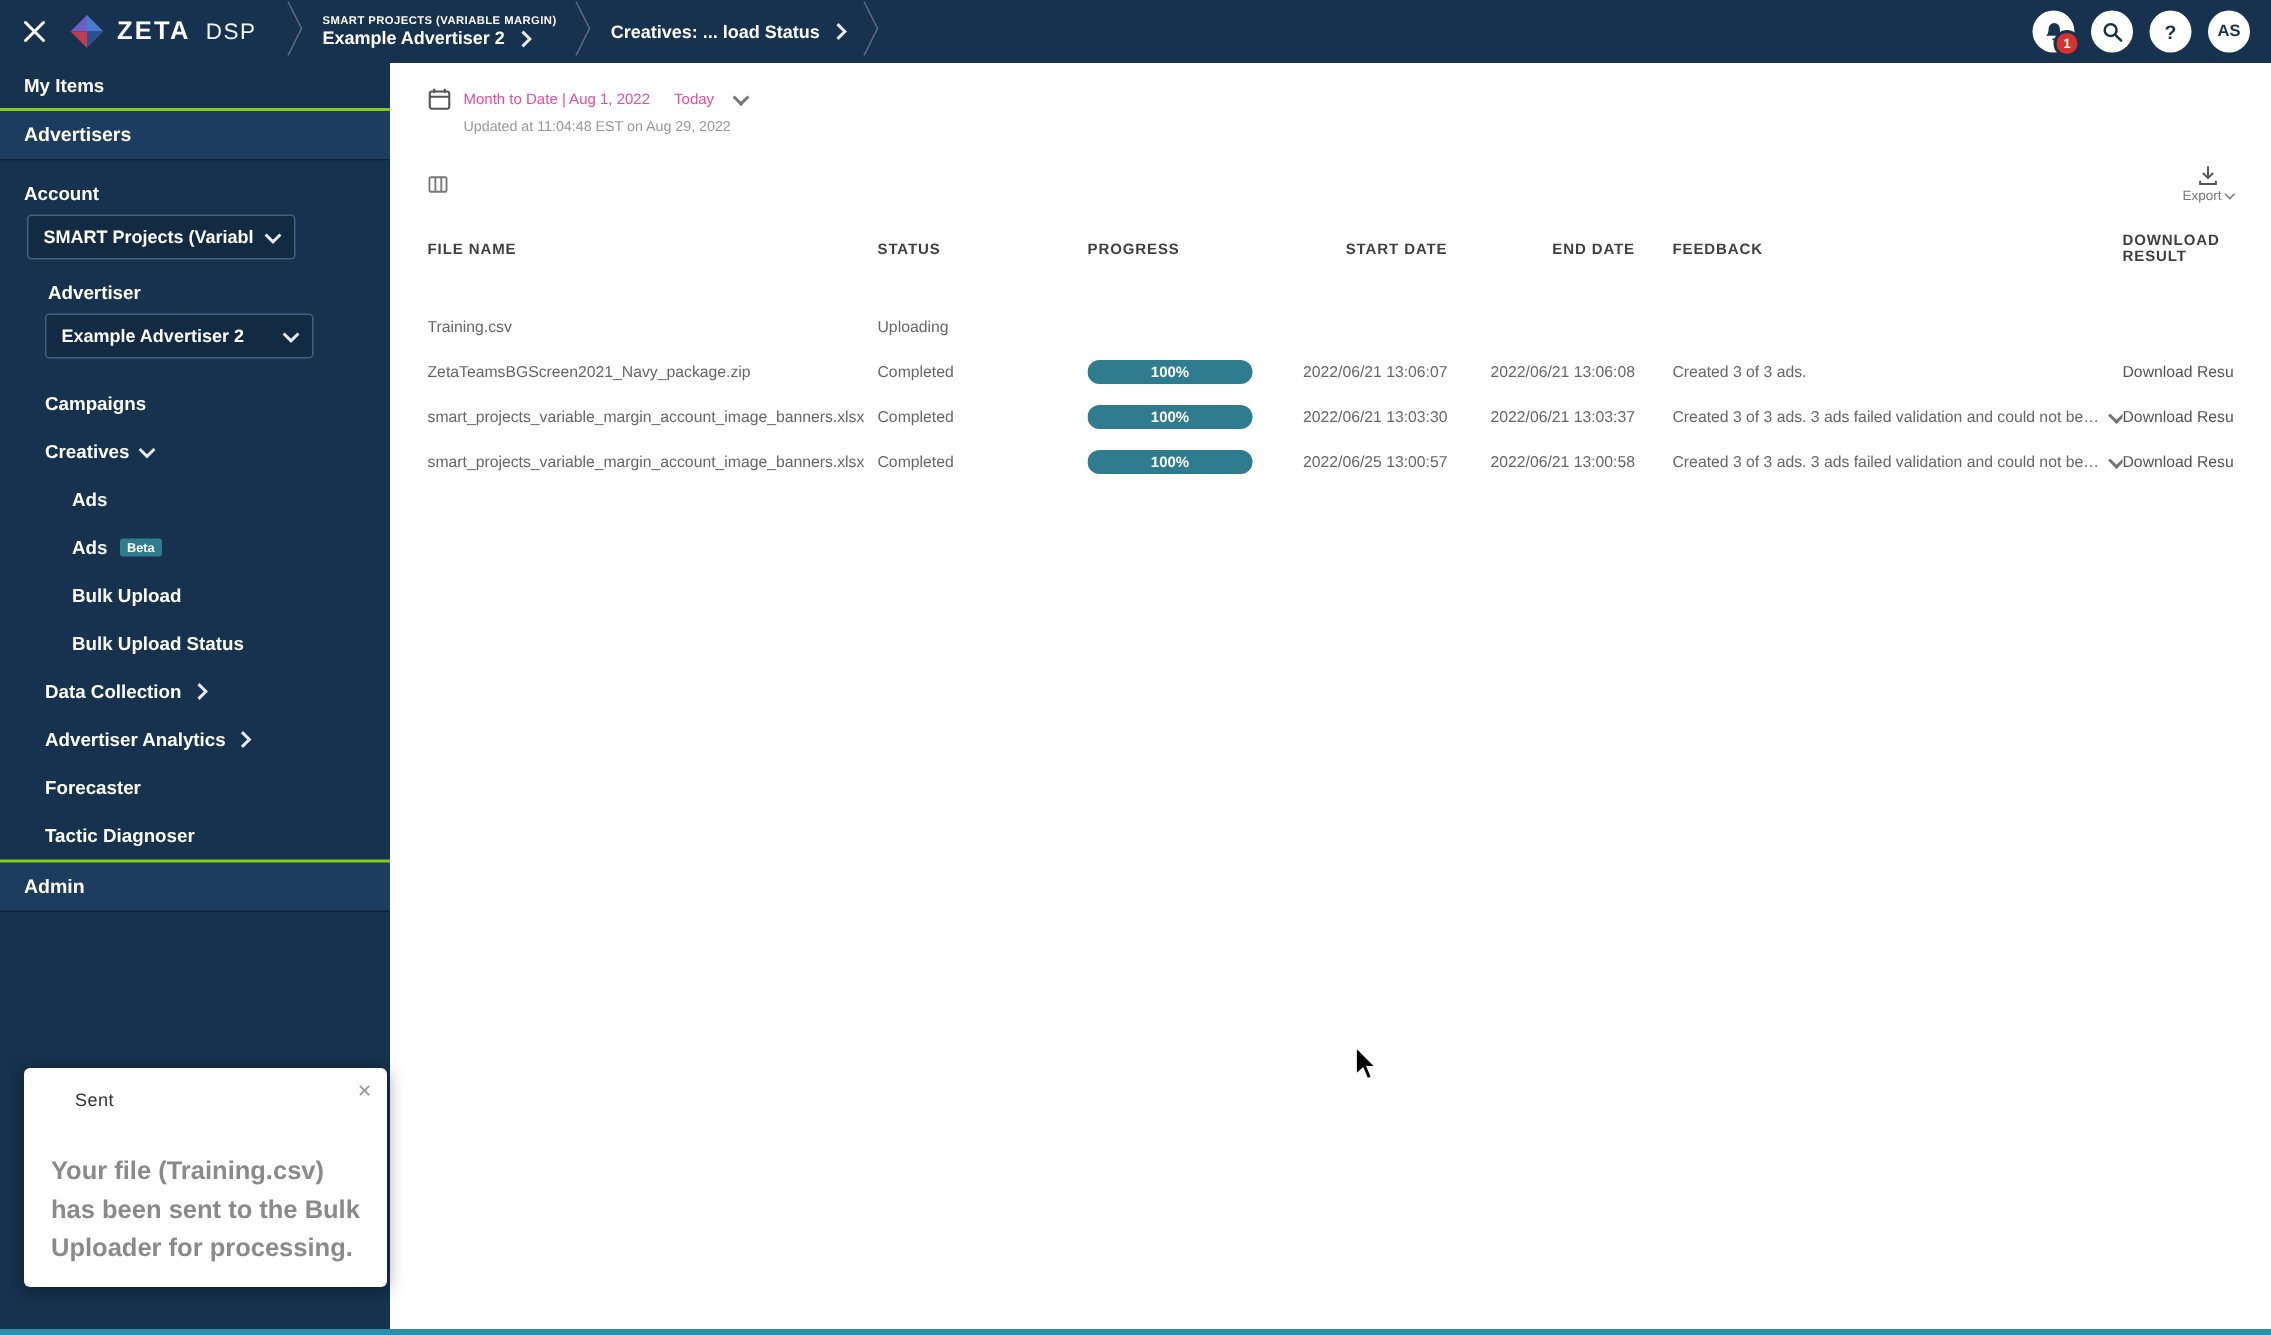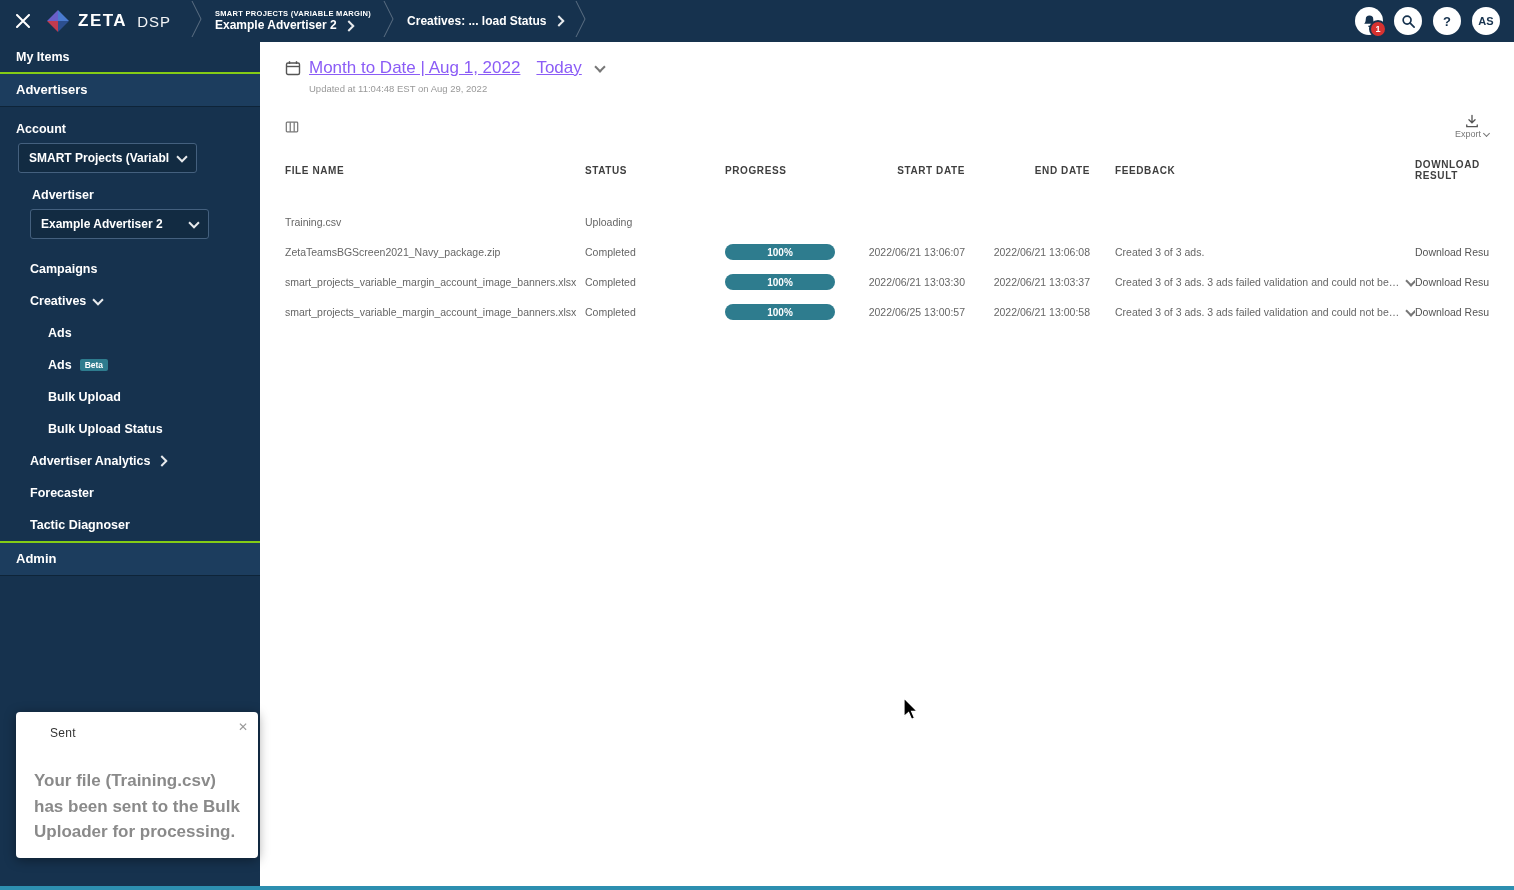--- a/index.html
+++ b/index.html
@@ -66,21 +66,21 @@
   .beta-badge {
     background:#2E7C8E; color:#fff; font-size:8.5px; font-weight:700;
     border-radius:2px; padding:2px 5px; margin-left:8px; line-height:1;
   }
   
   .content {
     position:absolute; top:42px; left:260px; right:0; bottom:4px;
     background:#fff; padding:16px 25px 0 25px; box-sizing:border-box;
   }
   .date-row { display:flex; align-items:center; gap:8px; }
-  .date-link { color:#8b5cf6; font-size:17px; cursor:pointer;text-decoration:underline; }
+  .date-link { color:#ec4899; font-size:10px; cursor:pointer; }
   .date-today { margin-left:8px; }
   .updated { font-size:9.5px; color:#999; margin:5px 0 0 24px; }
   .tools-row { display:flex; align-items:flex-start; justify-content:space-between; margin-top:26px; }
   .export-btn { display:flex; flex-direction:column; align-items:center; gap:1px; color:#777; font-size:9px; cursor:pointer; margin-top:-6px; }
   .export-label { display:flex; align-items:center; gap:3px; }
   .chev.tiny { width:4px; height:4px; border-width:1px; border-color:#777; transform:rotate(45deg); margin-top:-2px; }
   
   .table { margin-top:20px; }
   .thead, .trow {
     display:grid;
@@ -207,20 +207,24 @@
   </div>
   <div class="nav-item lvl2">Ads</div>
   <div class="nav-item lvl2">
     <span>Ads</span>
     <span class="beta-badge">Beta</span>
   </div>
   <div class="nav-item lvl2">Bulk Upload</div>
   <div class="nav-item lvl2">Bulk Upload Status</div>
 
   <div class="nav-item lvl1">
+    <span>Data Collection</span>
+    <span class="chev right nav-chev"></span>
+  </div>
+  <div class="nav-item lvl1">
     <span>Advertiser Analytics</span>
     <span class="chev right nav-chev"></span>
   </div>
   <div class="nav-item lvl1">Forecaster</div>
   <div class="nav-item lvl1">Tactic Diagnoser</div>
   <div class="nav-section">Admin</div>
 </aside>
 
 <main class="content">
   <div class="date-row">

